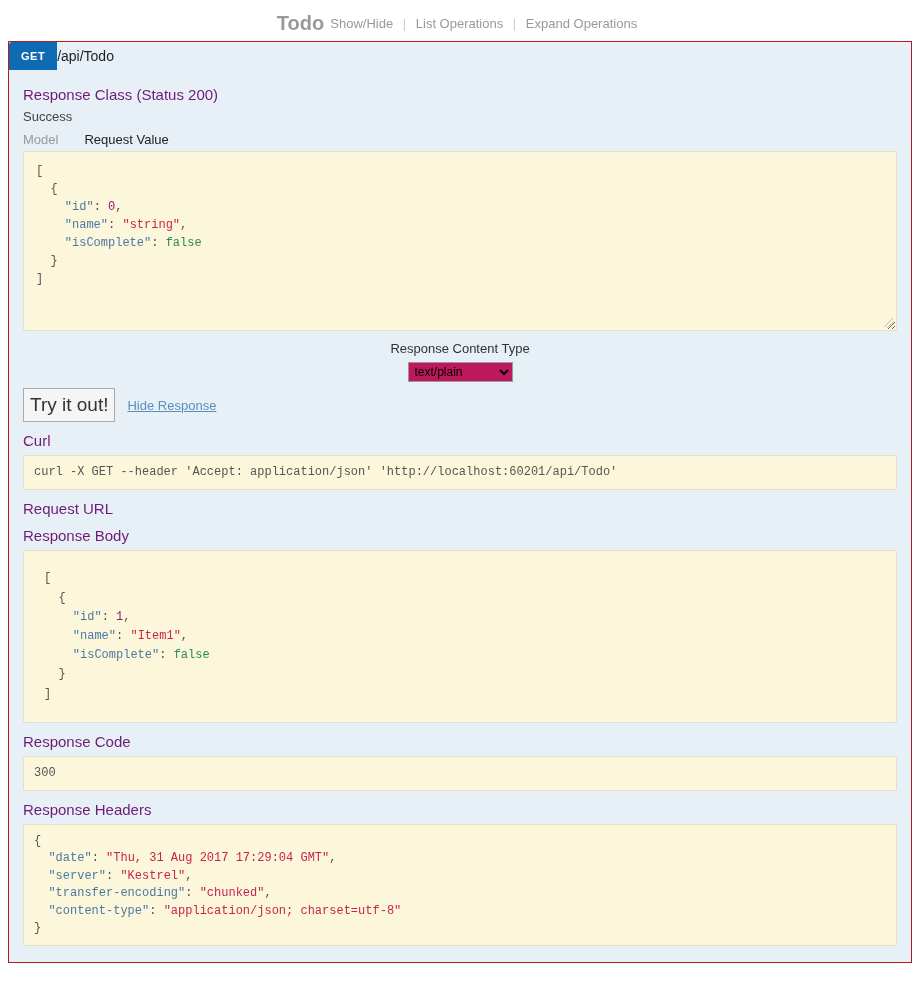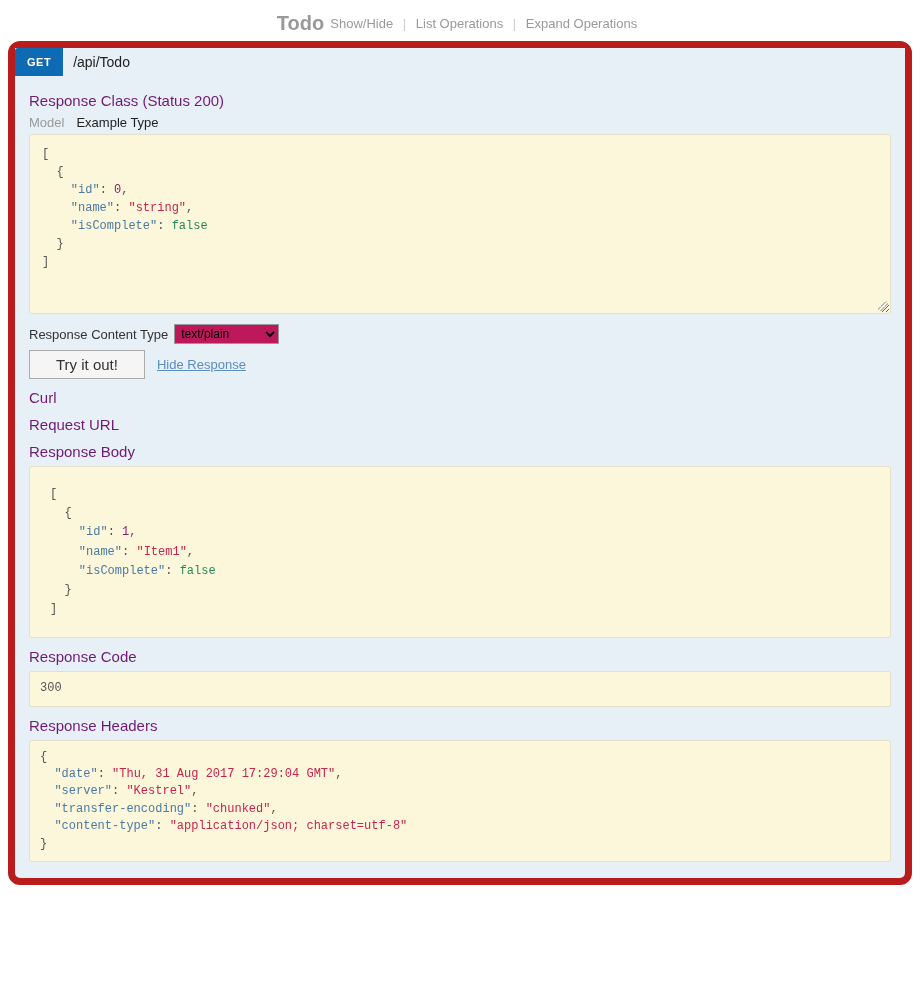--- a/index.html
+++ b/index.html
@@ -29,61 +29,60 @@
   }
   .header-links span.link {
     color: #999;
     cursor: pointer;
     padding: 0 6px;
   }
   .header-links span.sep {
     color: #ccc;
   }
   .panel {
-    border: 7px solid #b91c1c;
+    border: 1px solid #b91c1c;
     background: #e7f0f7;
-    border-radius: 12px;
+    border-radius: 0;
   }
   .op-header {
     display: flex;
     align-items: center;
     background: #e7f0f7;
   }
   .method-badge {
     background: #0f6ab4;
     color: #fff;
     font-size: 11px;
     font-weight: bold;
     padding: 8px 12px;
     letter-spacing: 0.5px;
     border-top-left-radius: 3px;
   }
   .op-path {
-    padding-left: 10px;
     font-size: 14px;
     color: #222;
   }
   .op-body {
     padding: 12px 14px 16px 14px;
   }
   .section-title {
     color: #701a75;
     font-size: 15px;
     margin: 10px 0 6px 0;
   }
   .section-title.first { margin-top: 4px; }
   .sub-text {
     font-size: 13px;
     color: #444;
     margin-bottom: 8px;
   }
   .tabs {
     display: flex;
     align-items: baseline;
-    gap: 12px;
+    gap: 26px;
     font-size: 13px;
     margin-bottom: 4px;
     margin-top: 6px;
   }
   .tab-inactive { color: #999; cursor: pointer; }
   .tab-active { color: #222; cursor: pointer; }
   .code-box {
     background: #fcf6db;
     border: 1px solid #e5e0c6;
     border-radius: 2px;
@@ -114,39 +113,40 @@
   .json-key { color: #4a7aa3; }
   .json-num { color: #8a1f6a; }
   .json-str { color: #c7254e; }
   .json-bool { color: #278a5b; }
   .inline-row {
     display: flex;
     align-items: center;
     gap: 6px;
     margin-top: 10px;
     font-size: 13px;
+    flex-direction: column;
   }
   select {
     font-size: 12px;
     border: 1px solid #999;
     background: #be185d;
     padding: 1px 2px;
     min-width: 105px;
   }
   .try-row {
     display: flex;
     align-items: center;
     gap: 12px;
     margin-top: 6px;
   }
   .try-btn {
     background: #f5f5f5;
     border: 1px solid #aaa;
-    padding: 5px 26px;
-    font-size: 15px;
+    padding: 5px 6px;
+    font-size: 19px;
     cursor: pointer;
     color: #333;
   }
   .hide-link {
     color: #5b8dbd;
     text-decoration: underline;
     font-size: 13px;
     cursor: pointer;
   }
   .small-box {
@@ -188,24 +188,25 @@
 
 <div class="panel">
   <div class="op-header">
     <div class="method-badge">GET</div>
     <div class="op-path">/api/Todo</div>
   </div>
 
   <div class="op-body">
 
     <div class="section-title first">Response Class (Status 200)</div>
+    <div class="sub-text">Success</div>
 
     <div class="tabs">
       <span class="tab-inactive">Model</span>
-      <span class="tab-active">Example Type</span>
+      <span class="tab-active">Request Value</span>
     </div>
 
     <div class="code-box example">[
   {
     <span class="json-key">"id"</span>: <span class="json-num">0</span>,
     <span class="json-key">"name"</span>: <span class="json-str">"string"</span>,
     <span class="json-key">"isComplete"</span>: <span class="json-bool">false</span>
   }
 ]</div>
 
@@ -215,20 +216,21 @@
         <option>text/plain</option>
       </select>
     </div>
 
     <div class="try-row">
       <button class="try-btn">Try it out!</button>
       <span class="hide-link">Hide Response</span>
     </div>
 
     <div class="section-title">Curl</div>
+    <div class="small-box">curl -X GET --header 'Accept: application/json' 'http://localhost:60201/api/Todo'</div>
 
     <div class="section-title">Request URL</div>
 
     <div class="section-title">Response Body</div>
     <div class="response-body-box">[
   {
     <span class="json-key">"id"</span>: <span class="json-num">1</span>,
     <span class="json-key">"name"</span>: <span class="json-str">"Item1"</span>,
     <span class="json-key">"isComplete"</span>: <span class="json-bool">false</span>
   }

